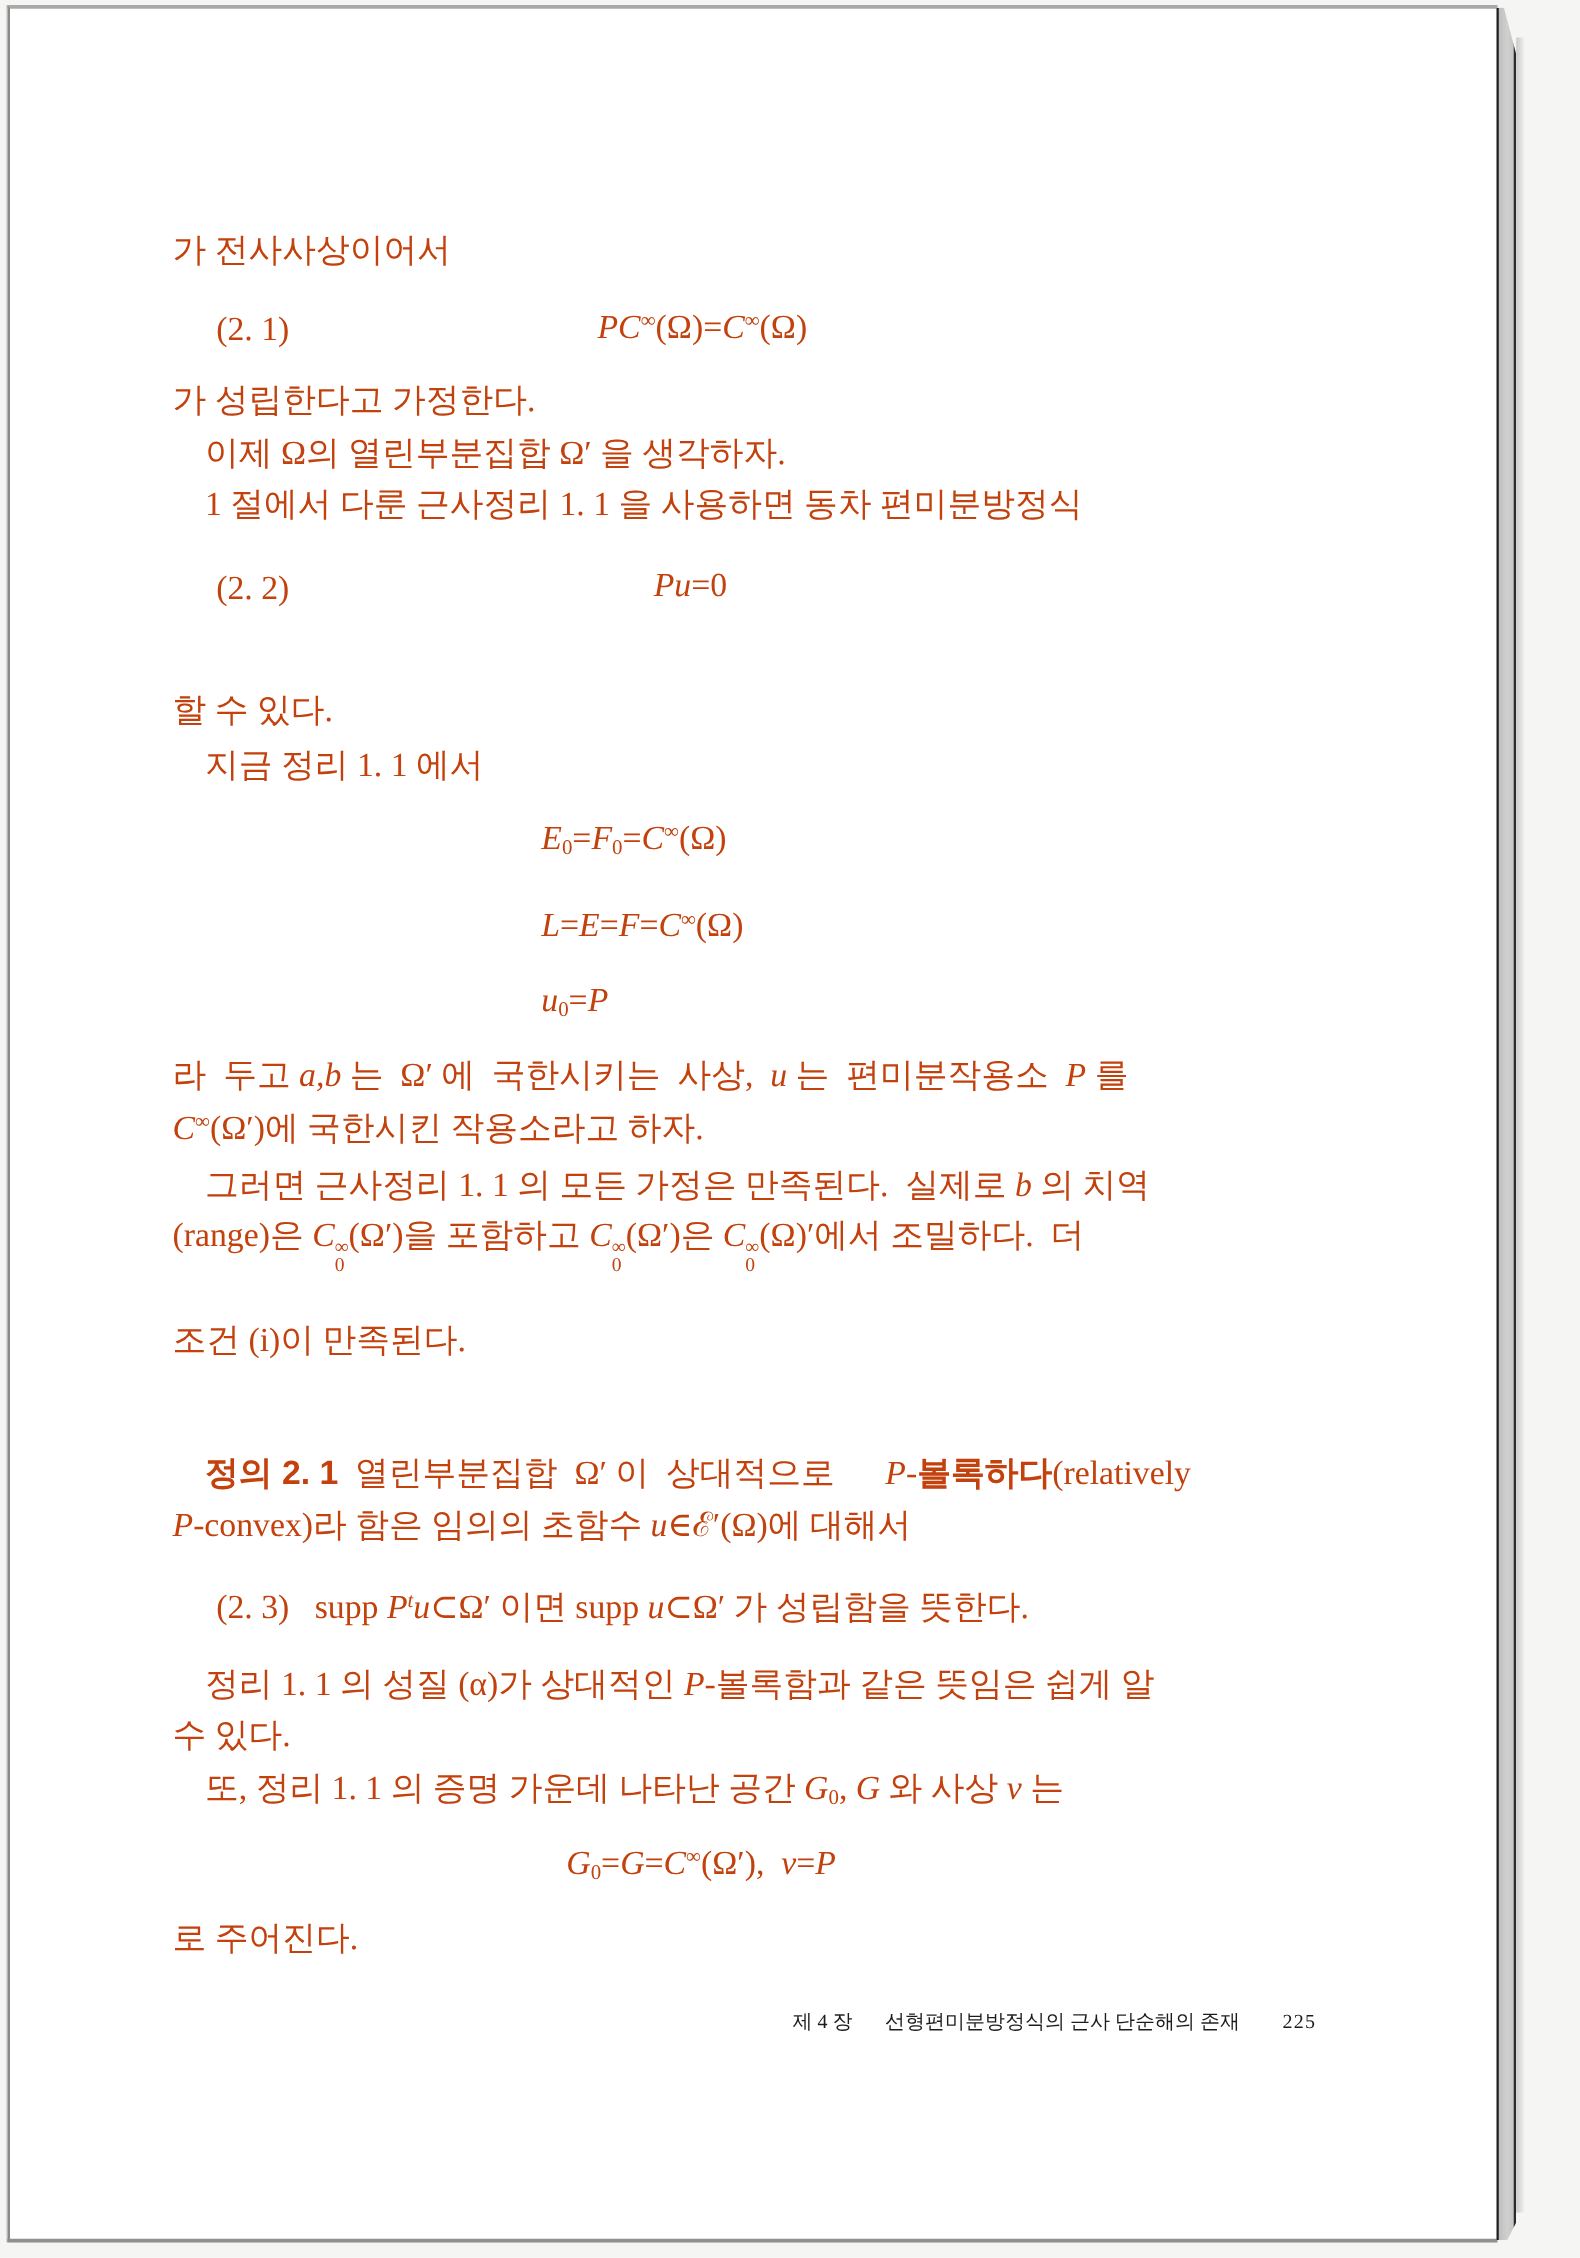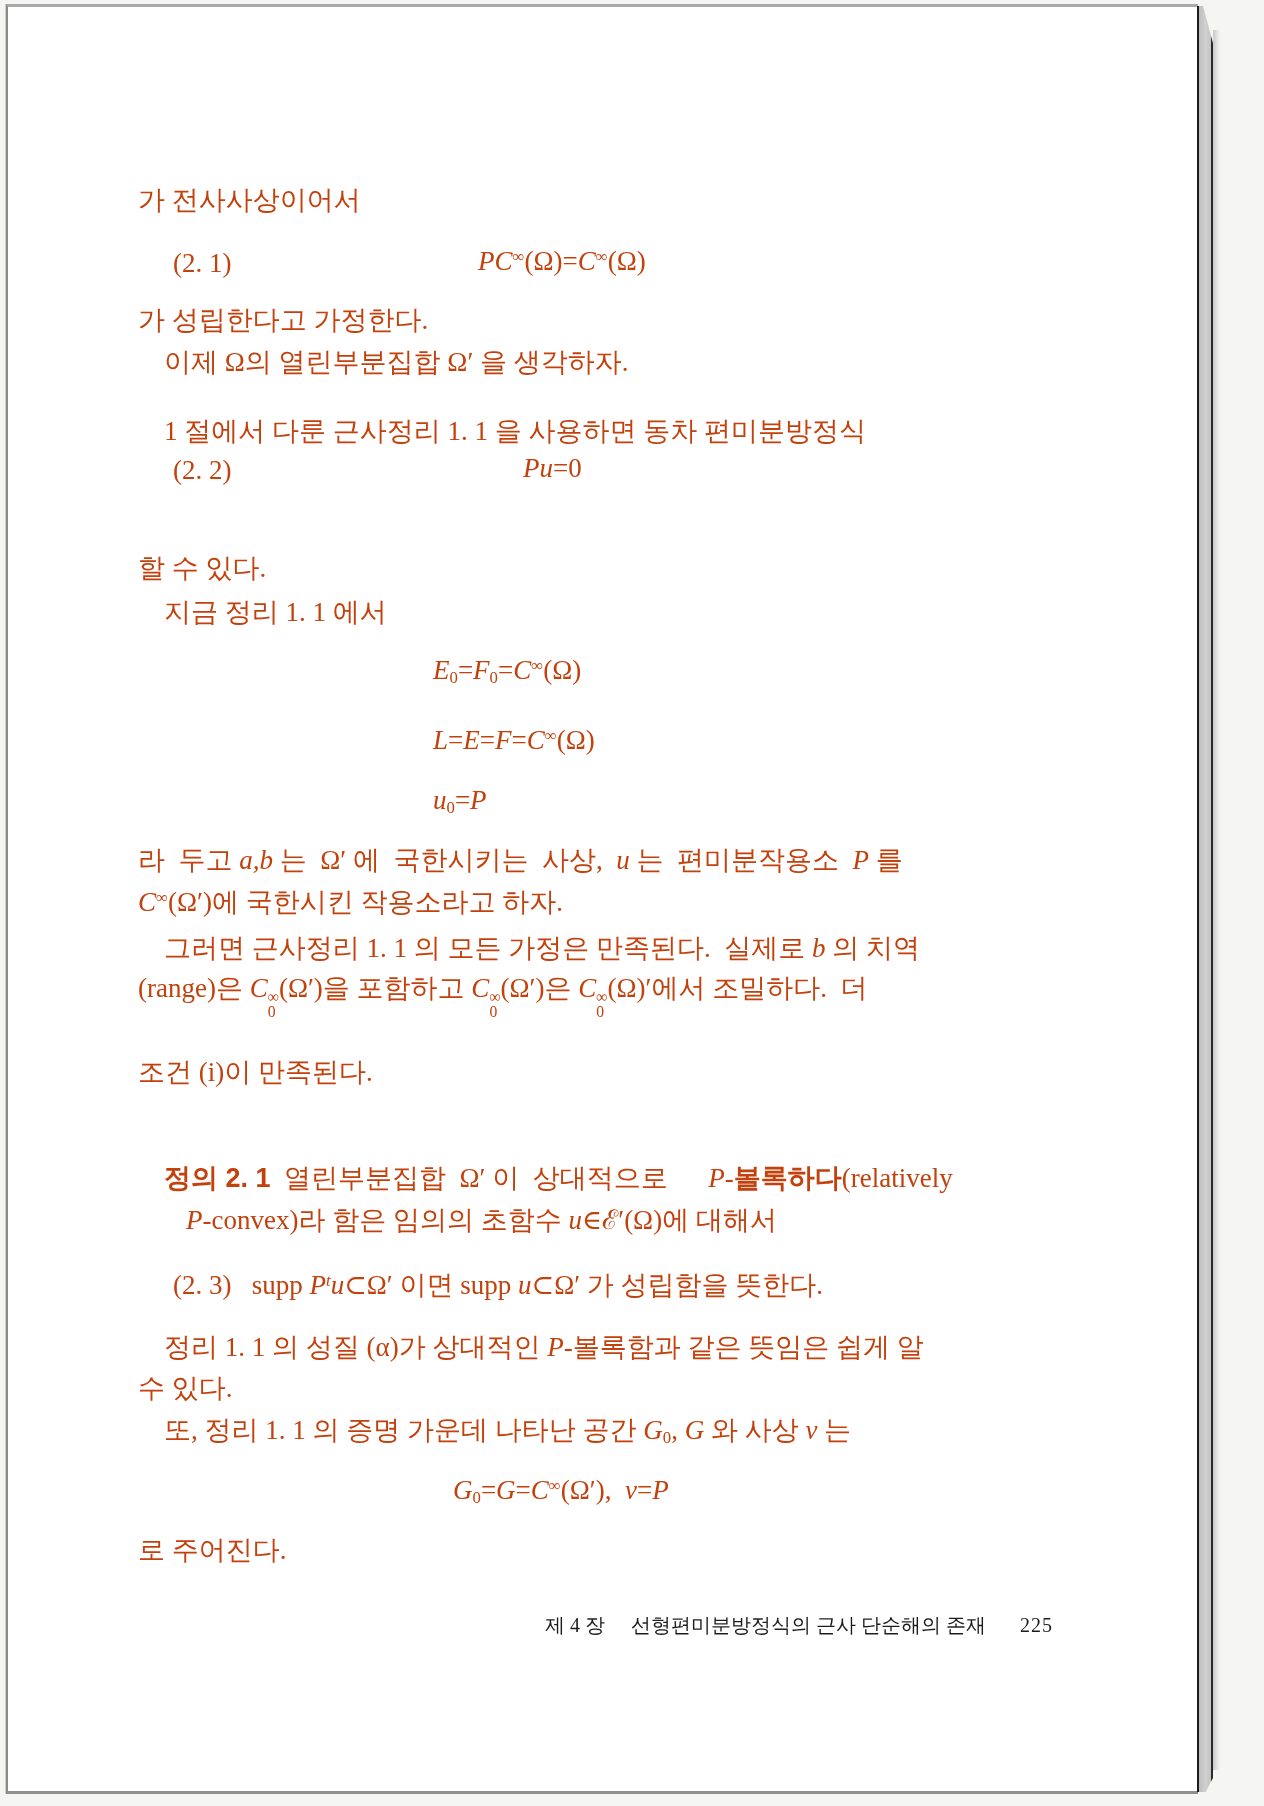--- a/index.html
+++ b/index.html
@@ -66,21 +66,21 @@
     vertical-align: -0.35em;
     font-size: 0.58em;
     line-height: 0.95;
     text-align: left;
   }
   .run-stack > span { display: block; }
   .footer {
     position: absolute;
     top: 1585px;
     right: 145px;
-    font-size: 20px;
+    font-size: 16px;
     white-space: pre;
     color: #1c1c1c;
   }
   .footer .chapter-title { margin-left: 26px; }
   .footer .page-number   { margin-left: 34px; letter-spacing: 1px; }
 </style>
 </head>
 <body>
 
 <div class="scan-frame">
@@ -90,35 +90,35 @@
 
   <div id="page-content">
     <div class="footer">
       <span class="chapter-label">제 4 장</span><span class="chapter-title">선형편미분방정식의 근사 단순해의 존재</span><span class="page-number">225</span>
     </div>
   <div class="line" style="top: 180px; left: 132px;"><span>가 전사사상이어서</span></div>
       <div class="line" style="top: 243px; left: 167px;"><span>(2. 1)</span></div>
       <div class="line" style="top: 241px; left: 472px; text-align: center;"><span class="run-v">PC</span><span class="run-sup">∞</span><span>(Ω)=</span><span class="run-v">C</span><span class="run-sup">∞</span><span>(Ω)</span></div>
       <div class="line" style="top: 300px; left: 132px;"><span>가 성립한다고 가정한다.</span></div>
       <div class="line" style="top: 342px; left: 158px;"><span>이제 Ω의 열린부분집합 Ω′ 을 생각하자.</span></div>
-      <div class="line" style="top: 383px; left: 158px; margin-top: 28px;"><span>1 절에서 다룬 근사정리 1. 1 을 사용하면 동차 편미분방정식</span></div>
+      <div class="line" style="top: 383px; left: 158px;"><span>1 절에서 다룬 근사정리 1. 1 을 사용하면 동차 편미분방정식</span></div>
       <div class="line" style="top: 450px; left: 167px;"><span>(2. 2)</span></div>
       <div class="line" style="top: 448px; left: 517px;"><span class="run-v">Pu</span><span>=0</span></div>
       <div class="line" style="top: 548px; left: 132px;"><span>할 수 있다.</span></div>
       <div class="line" style="top: 592px; left: 158px;"><span>지금 정리 1. 1 에서</span></div>
       <div class="line" style="top: 650px; left: 427px;"><span class="run-v">E</span><span class="run-sub">0</span><span>=</span><span class="run-v">F</span><span class="run-sub">0</span><span>=</span><span class="run-v">C</span><span class="run-sup">∞</span><span>(Ω)</span></div>
       <div class="line" style="top: 720px; left: 427px;"><span class="run-v">L</span><span>=</span><span class="run-v">E</span><span>=</span><span class="run-v">F</span><span>=</span><span class="run-v">C</span><span class="run-sup">∞</span><span>(Ω)</span></div>
       <div class="line" style="top: 780px; left: 427px;"><span class="run-v">u</span><span class="run-sub">0</span><span>=</span><span class="run-v">P</span></div>
       <div class="line" style="top: 840px; left: 132px;"><span>라  두고 </span><span class="run-v">a,b</span><span> 는  Ω′ 에  국한시키는  사상,  </span><span class="run-v">u</span><span> 는  편미분작용소  </span><span class="run-v">P</span><span> 를</span></div>
       <div class="line" style="top: 882px; left: 132px;"><span class="run-v">C</span><span class="run-sup">∞</span><span>(Ω′)에 국한시킨 작용소라고 하자.</span></div>
       <div class="line" style="top: 928px; left: 158px;"><span>그러면 근사정리 1. 1 의 모든 가정은 만족된다.  실제로 </span><span class="run-v">b</span><span> 의 치역</span></div>
       <div class="line" style="top: 968px; left: 132px;"><span>(range)은 </span><span class="run-v">C</span><span class="run-stack"><span>∞</span><span>0</span></span><span>(Ω′)을 포함하고 </span><span class="run-v">C</span><span class="run-stack"><span>∞</span><span>0</span></span><span>(Ω′)은 </span><span class="run-v">C</span><span class="run-stack"><span>∞</span><span>0</span></span><span>(Ω)′에서 조밀하다.  더</span></div>
       <div class="line" style="top: 1052px; left: 132px;"><span>조건 (i)이 만족된다.</span></div>
       <div class="line" style="top: 1158px; left: 158px;"><span class="run-b">정의 2. 1</span><span>  열린부분집합  Ω′ 이  상대적으로      </span><span class="run-v">P</span><span>-</span><span class="run-b">볼록하다</span><span>(relatively</span></div>
-      <div class="line" style="top: 1200px; left: 132px; margin-left: 48px;"><span class="run-v">P</span><span>-convex)라 함은 임의의 초함수 </span><span class="run-v">u</span><span>∈ℰ′(Ω)에 대해서</span></div>
+      <div class="line" style="top: 1200px; left: 132px;"><span class="run-v">P</span><span>-convex)라 함은 임의의 초함수 </span><span class="run-v">u</span><span>∈ℰ′(Ω)에 대해서</span></div>
       <div class="line" style="top: 1265px; left: 167px;"><span>(2. 3)   supp </span><span class="run-v">P</span><span class="run-supv">t</span><span class="run-v">u</span><span>⊂Ω′ 이면 supp </span><span class="run-v">u</span><span>⊂Ω′ 가 성립함을 뜻한다.</span></div>
       <div class="line" style="top: 1327px; left: 158px;"><span>정리 1. 1 의 성질 (α)가 상대적인 </span><span class="run-v">P</span><span>-볼록함과 같은 뜻임은 쉽게 알</span></div>
       <div class="line" style="top: 1368px; left: 132px;"><span>수 있다.</span></div>
       <div class="line" style="top: 1410px; left: 158px;"><span>또, 정리 1. 1 의 증명 가운데 나타난 공간 </span><span class="run-v">G</span><span class="run-sub">0</span><span>, </span><span class="run-v">G</span><span> 와 사상 </span><span class="run-v">v</span><span> 는</span></div>
       <div class="line" style="top: 1470px; left: 447px;"><span class="run-v">G</span><span class="run-sub">0</span><span>=</span><span class="run-v">G</span><span>=</span><span class="run-v">C</span><span class="run-sup">∞</span><span>(Ω′),  </span><span class="run-v">v</span><span>=</span><span class="run-v">P</span></div>
       <div class="line" style="top: 1530px; left: 132px;"><span>로 주어진다.</span></div>
     </div>
 </div>
 
 </body></html>

